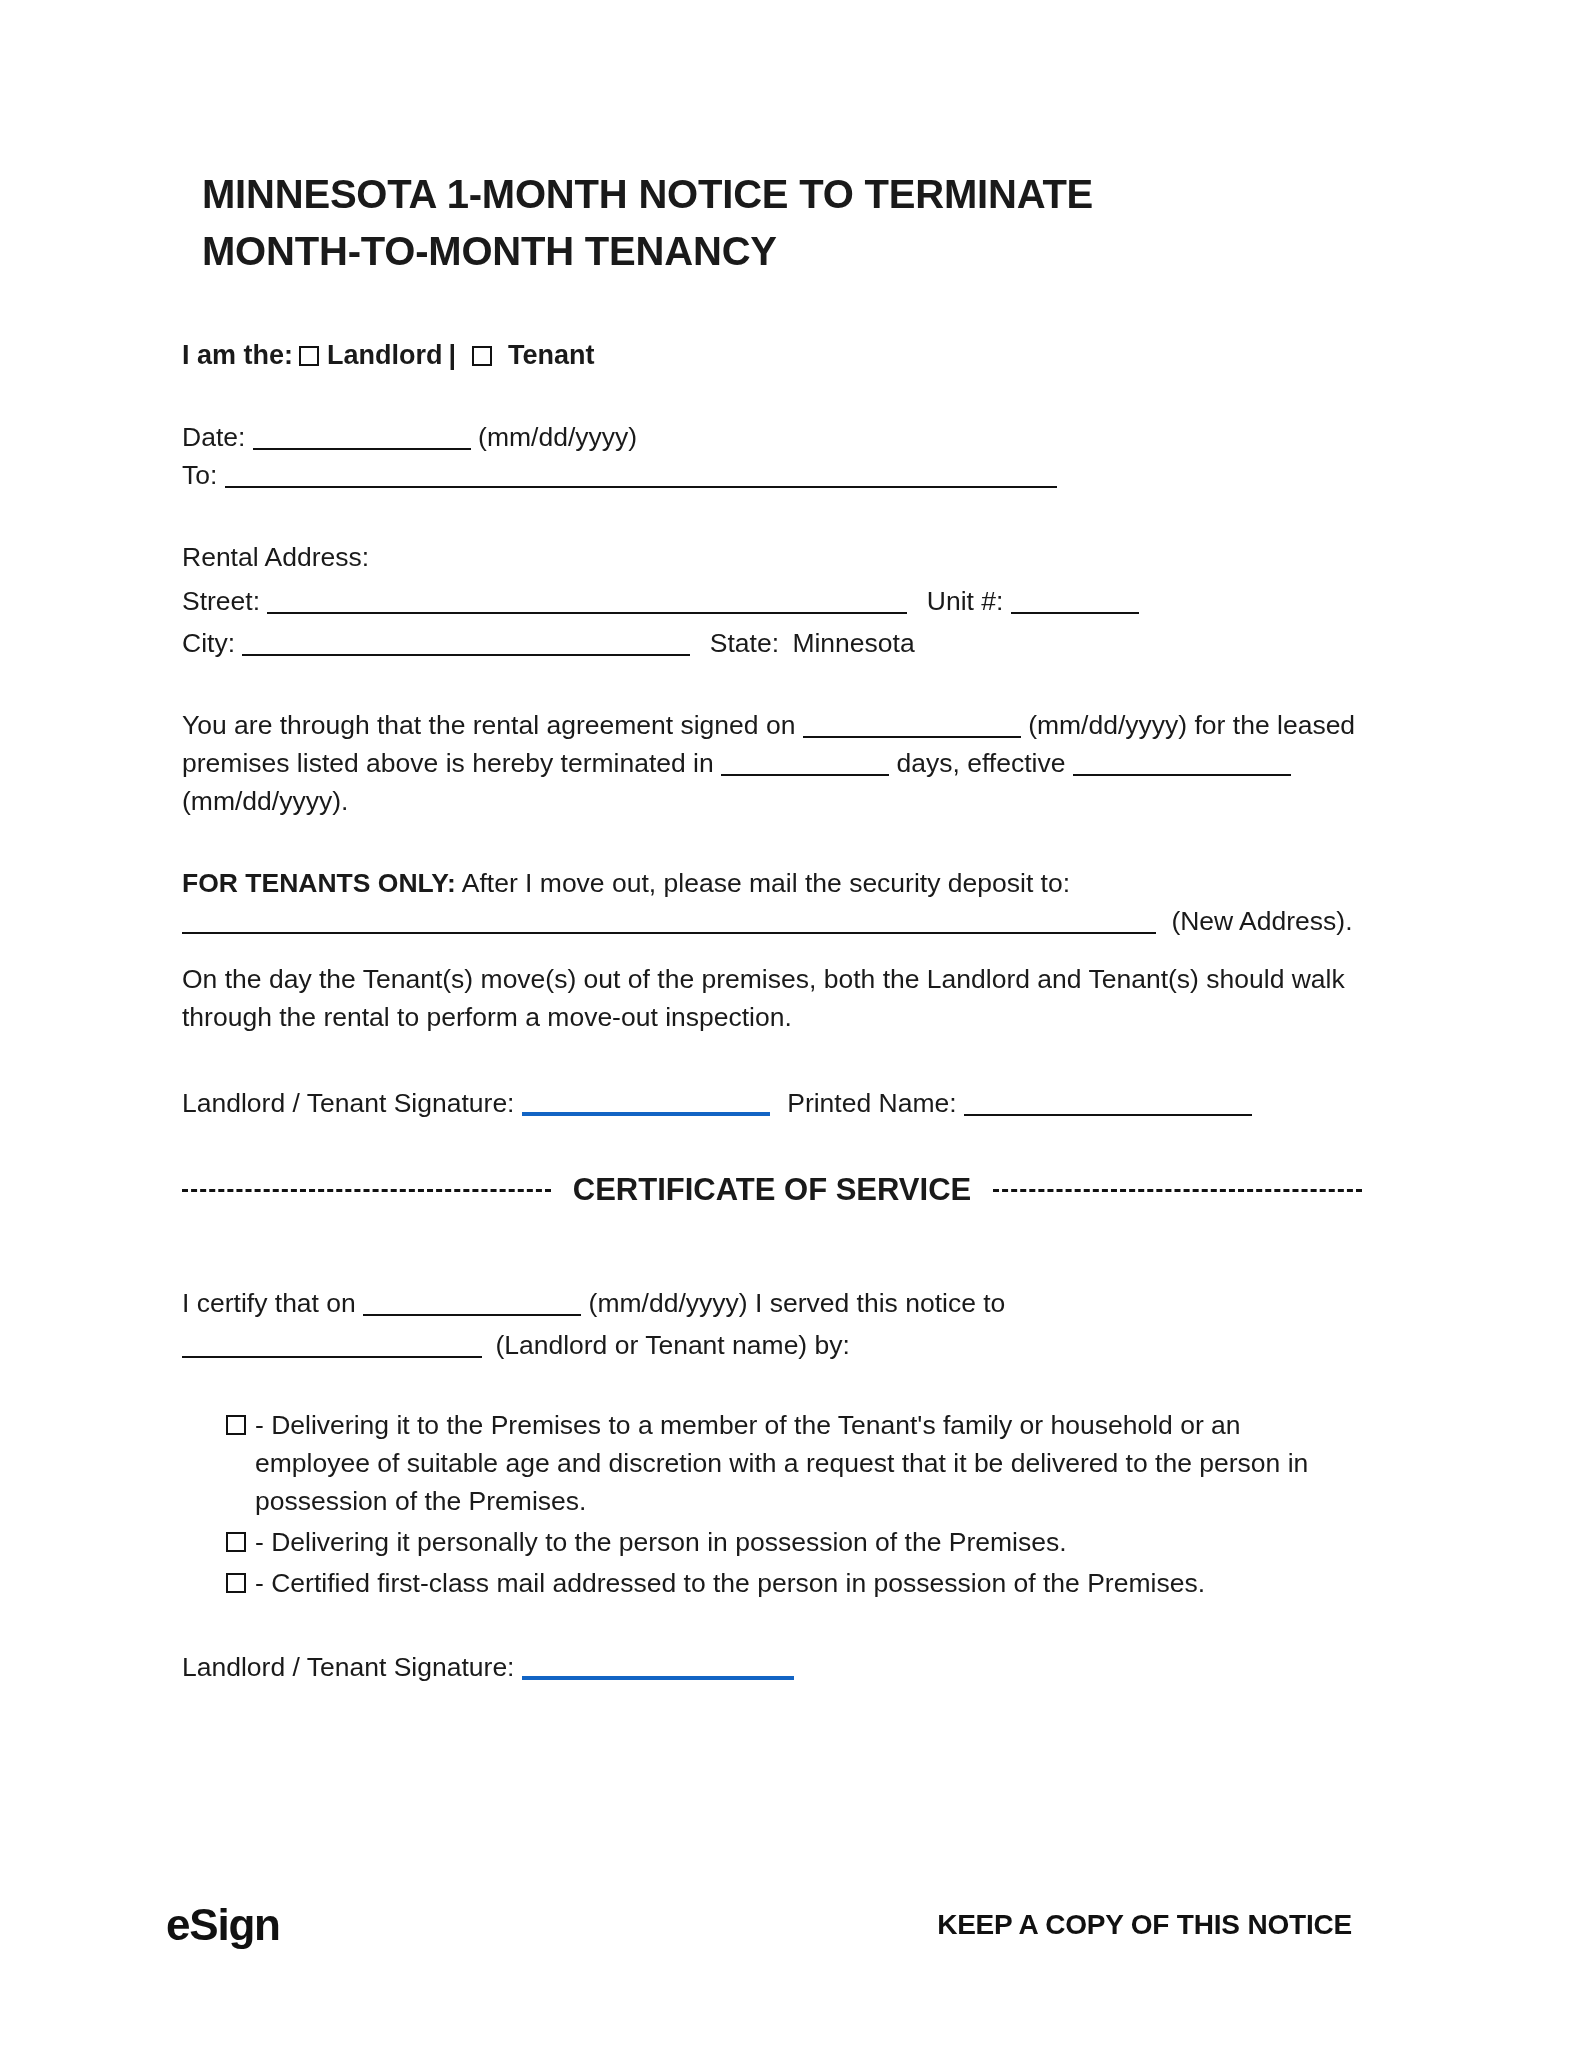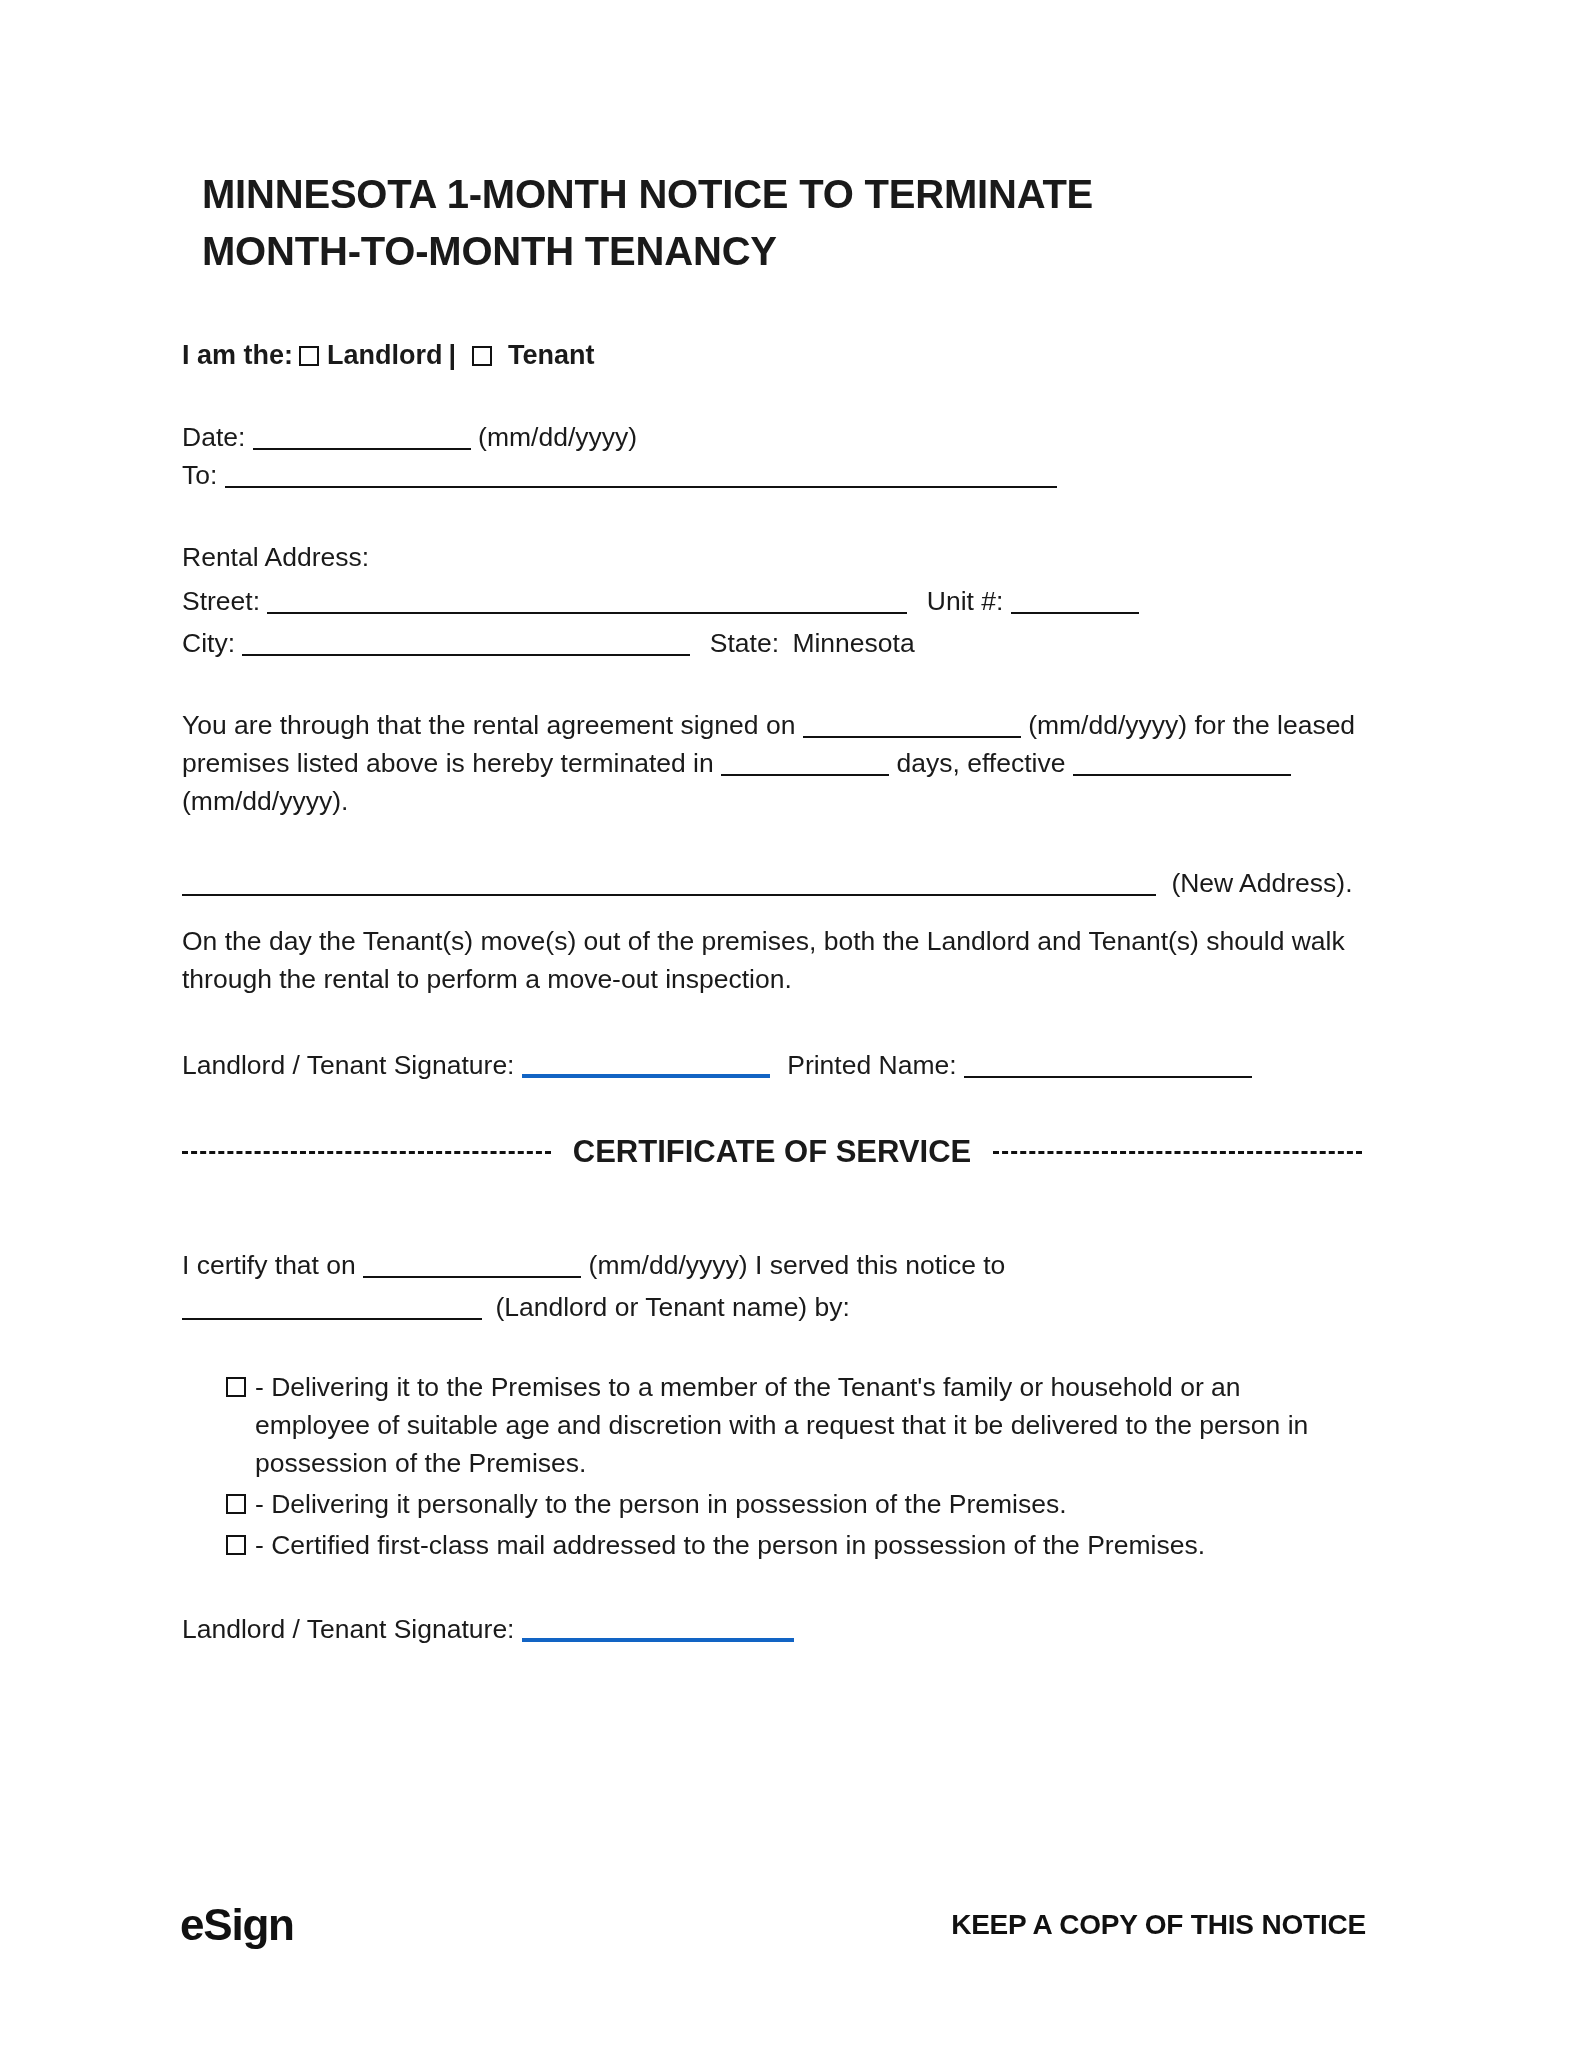--- a/index.html
+++ b/index.html
@@ -130,21 +130,21 @@
     line-height: 38px;
     margin-left: 9px;
     text-indent: 0;
   }
 
   #bottom-sig { margin-top: 46px; }
 
   
   .footer {
     position: absolute;
-    left: 180px;
+    left: 166px;
     top: 1900px;
     width: 1186px;
     display: flex;
     align-items: center;
     justify-content: space-between;
     gap: 28px;
   }
   .brand {
     font-size: 44px;
     font-weight: bold;
@@ -206,20 +206,24 @@
       <span class="blank" style="width:218px"></span>
       <span>(mm/dd/yyyy) for</span>
       <span>the leased premises listed above is hereby terminated in</span>
       <span class="blank" style="width:168px"></span>
       <span>days, effective</span>
       <span class="blank" style="width:218px"></span>
       <span>(mm/dd/yyyy).</span>
     </div>
 
     <div id="tenants-block">
+      <div class="para">
+        <span class="b">FOR TENANTS ONLY:</span>
+        <span>After I move out, please mail the security deposit to:</span>
+      </div>
       <div class="line">
         <span class="blank" style="width:974px"></span>
         <span style="padding-left:8px">(New Address).</span>
       </div>
     </div>
 
     <div id="moveout-para" class="para" style="width:1170px">On the day the Tenant(s) move(s) out of the premises, both the Landlord and Tenant(s) should walk through the rental to perform a move-out inspection.</div>
 
 
     <div id="sig-row" class="line">

